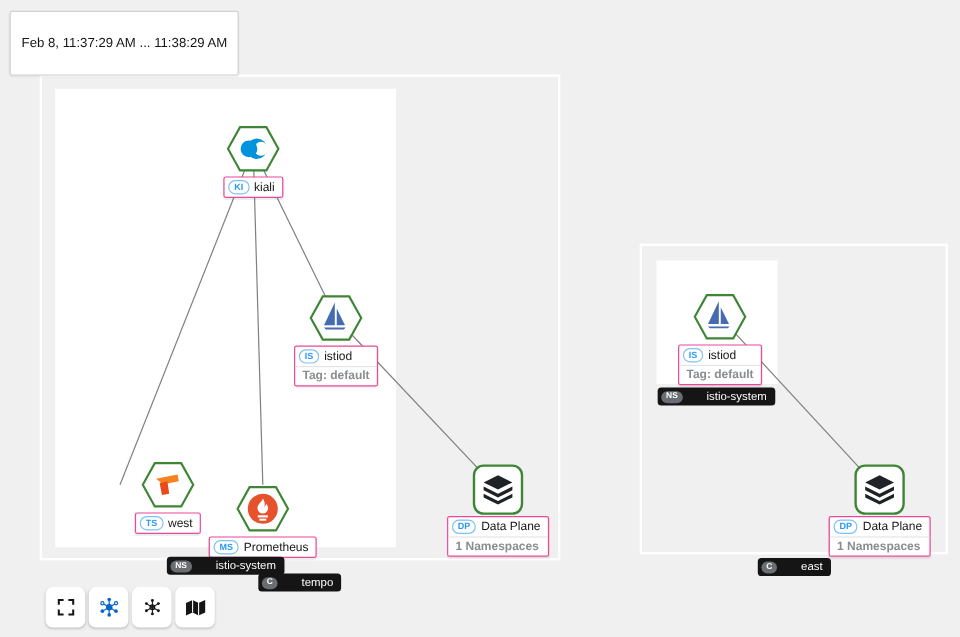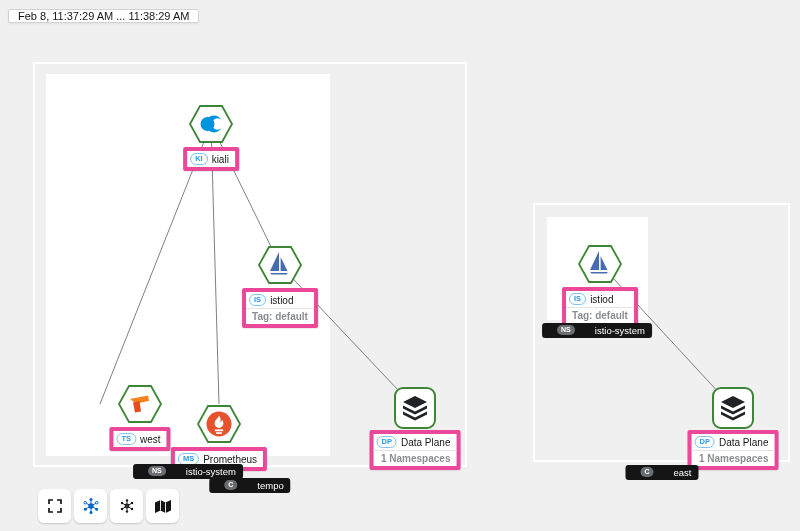--- a/index.html
+++ b/index.html
@@ -8,58 +8,58 @@
     background:#f0f0f0;
     font-family:"Liberation Sans",sans-serif;
     -webkit-font-smoothing:antialiased;
   }
   .layer{position:absolute;left:0;top:0;width:800px;height:531px;}
 
   
   .time-chip{
     position:absolute;left:8px;top:9px;z-index:6;
     background:#fff;border:1px solid #d2d2d2;border-radius:2px;
-    padding:0 9px;font-size:11px;color:#151515;
+    padding:20px 9px;font-size:11px;color:#151515;
     box-shadow:0 1px 2px rgba(0,0,0,.06);white-space:nowrap;cursor:pointer;
   }
 
   
   .cluster-box{position:absolute;z-index:1;border:2px solid #ffffff;background:rgba(240,240,240,.4);}
   .ns-box{position:absolute;z-index:1;background:#ffffff;}
 
   
   #edges{z-index:2;pointer-events:none;}
   #edges line{stroke:#7d8084;stroke-width:1;}
 
   
   .node{position:absolute;z-index:3;cursor:pointer;}
   .node-label{
     position:absolute;top:43px;left:50%;transform:translateX(-50%);
-    background:#fff;border:4px solid #ec4899;border-radius:2px;
+    background:#fff;border:1px solid #ec4899;border-radius:2px;
     font-size:10px;color:#151515;white-space:nowrap;
-    box-shadow:0 1px 1px rgba(0,0,0,.08);text-align:right;
+    box-shadow:0 1px 1px rgba(0,0,0,.08);text-align:left;
   }
   .label-row{display:flex;align-items:center;gap:4px;padding:2px 6px 2px 3px;}
   .type-pill{
     display:inline-block;border:1px solid #7fc1f5;color:#2b9af3;background:#fff;
     border-radius:8px;font-size:7.5px;line-height:10px;padding:0 4px;font-weight:bold;
   }
   .sub-row{border-top:1px solid #e4e4e4;color:#8a8d90;padding:2px 6px;font-weight:bold;}
 
   .square-node{
     width:42px;height:42px;border:2px solid #3e8635;border-radius:9px;background:#fff;
     display:flex;align-items:center;justify-content:center;box-sizing:border-box;
   }
 
   
   .dark-badge{
     position:absolute;z-index:4;transform:translateX(-50%);
     background:#151515;color:#fff;border-radius:3px;
-    display:flex;align-items:flex-start;gap:20px;
-    font-size:9.5px;padding:2px 7px 2px 15px;white-space:nowrap;cursor:pointer;
+    display:flex;align-items:flex-end;gap:20px;
+    font-size:9.5px;padding:2px 7px 2px 3px;white-space:nowrap;cursor:pointer;
   }
   .abbr-pill{
     background:#6a6e73;color:#fff;border-radius:8px;
     font-size:7px;line-height:10px;padding:0 4px;font-weight:bold;
   }
 
   
   .toolbar{position:absolute;left:38px;top:489px;z-index:6;display:flex;gap:3px;}
   .tb-btn{
     width:33px;height:34px;background:#fff;border:none;border-radius:6px;

